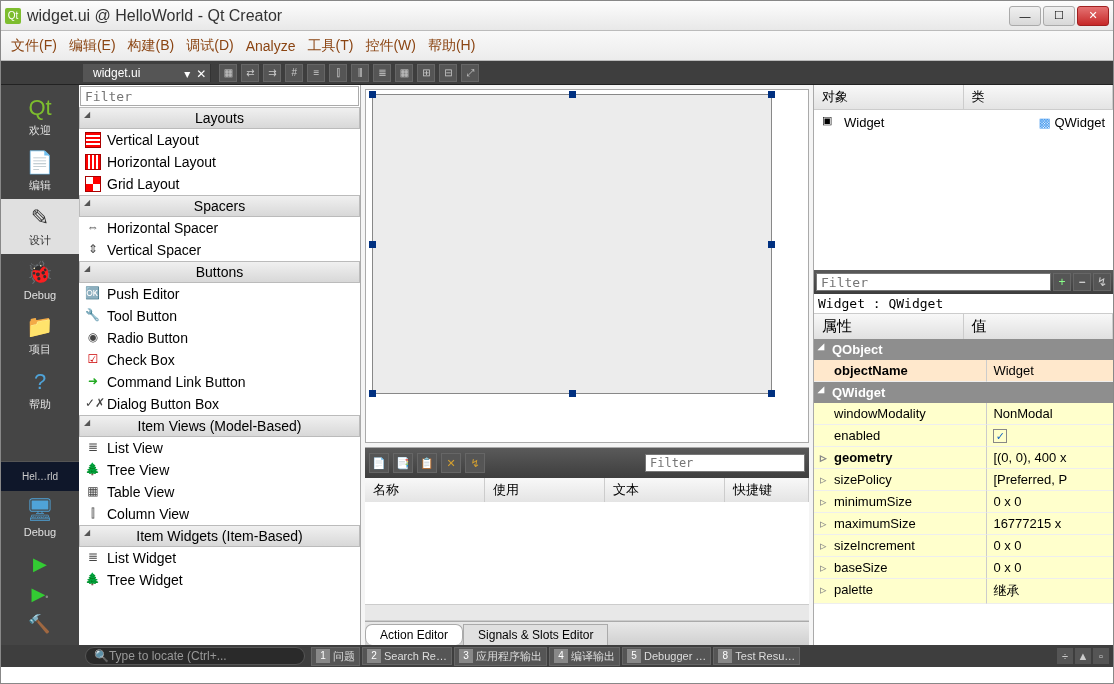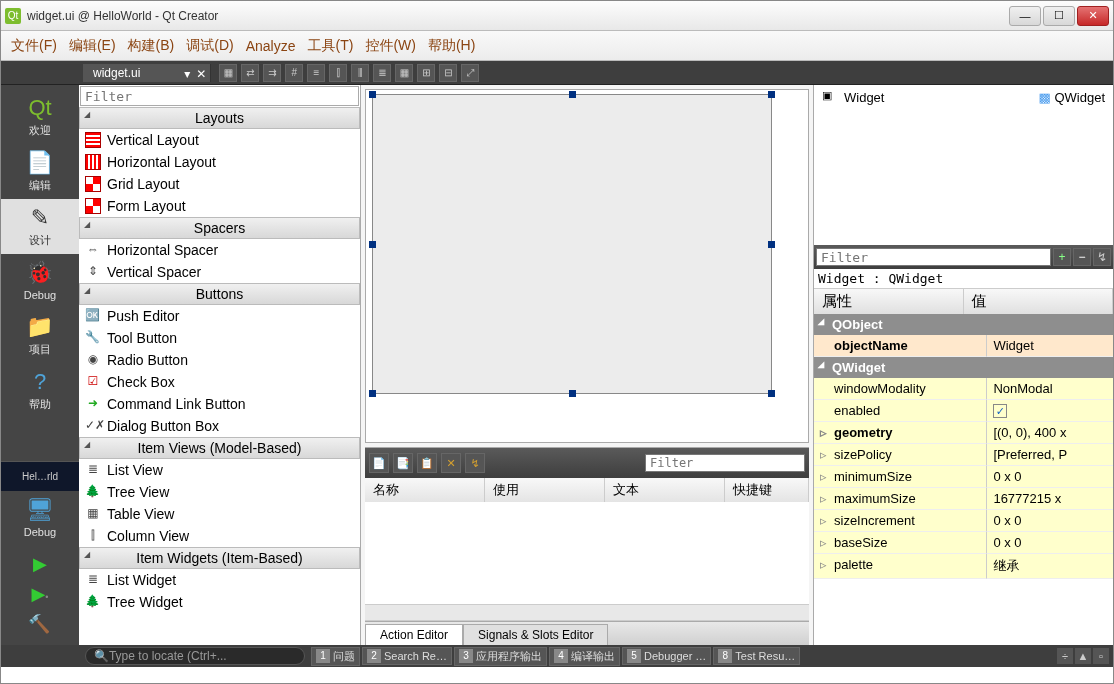--- a/index.html
+++ b/index.html
@@ -1,21 +1,21 @@
 <!DOCTYPE html>
 <html><head>
 <meta charset="utf-8">
 <style>
 * { box-sizing: border-box; margin: 0; padding: 0; font-family: "Microsoft YaHei", Tahoma, sans-serif; }
 body { width: 1114px; height: 684px; background: #f8f8f8; overflow: hidden; position: relative; border: 1px solid #888; }
 
 
 .titlebar { height: 30px; background: linear-gradient(#fdfdfd,#e8e8e8); display: flex; align-items: center; padding: 0 4px; border-bottom: 1px solid #bbb; }
 .titlebar .app-icon { width: 16px; height: 16px; background: #7dbd2e; border-radius: 2px; margin-right: 6px; color:#fff; font-size:10px; text-align:center; line-height:16px; }
-.titlebar .title { font-size: 12px; color: #333; flex: 1; }
+.titlebar .title { font-size: 16px; color: #333; flex: 1; }
 .winbtns { display: flex; gap: 2px; }
 .winbtn { width: 32px; height: 20px; background: linear-gradient(#f0f0f0,#d8d8d8); border: 1px solid #aaa; border-radius: 3px; display:flex; align-items:center; justify-content:center; font-size:11px; }
 .winbtn.close { background: linear-gradient(#e57373,#c62828); color:#fff; border-color:#a02020; }
 
 
 .menubar { height: 30px; background: linear-gradient(#f9f9f9,#ececec); display:flex; align-items:center; padding: 0 10px; gap: 12px; border-bottom:1px solid #bbb; font-size:14px; color:#8b4513; }
 .menubar span { cursor: pointer; }
 
 
 .tabbar { height: 24px; background: #3e3e3e; display:flex; align-items:center; padding-left: 82px; color:#ddd; font-size:11px; border-bottom:1px solid #222; }
@@ -53,21 +53,21 @@
 .canvas { position:absolute; left:6px; top:4px; width:400px; height:300px; background-image:radial-gradient(#c0c0c0 0.6px, transparent 0.6px); background-color:#ececec; background-size:8px 8px; border:1px solid #888; }
 .handle { width:7px; height:7px; background:#003080; position:absolute; }
 .action-panel { height:198px; background:#fff; border-top:1px solid #aaa; margin:0 4px 0 4px; display:flex; flex-direction:column; }
 .ap-toolbar { height:30px; background:linear-gradient(#5a5a5a,#3e3e3e); display:flex; align-items:center; padding:0 4px; gap:4px; }
 .ap-toolbar .apbtn { width:20px; height:20px; background:#555; border:1px solid #666; font-size:11px; text-align:center; line-height:18px; color:#d4a030; }
 .ap-toolbar .apfilter { margin-left:auto; height:18px; width:160px; border:1px solid #777; font-size:12px; padding:0 4px; font-family:monospace; }
 .ap-headers { display:flex; background:linear-gradient(#f8f8f8,#e4e4e4); font-size:13px; }
 .ap-headers span { padding:3px 8px; border-right:1px solid #ccc; }
 .ap-tabs { height:24px; background:linear-gradient(#e8e8e8,#d0d0d0); display:flex; font-family:monospace; font-size:12px; border-top:1px solid #aaa; }
 .ap-tab { padding:3px 14px; border:1px solid #aaa; border-bottom:none; background:#e0e0e0; margin-top:2px; cursor:pointer; }
-.ap-tab.active { background:#fff; }
+.ap-tab.active { background:#fff;border-radius:7px; }
 .ap-scroll { flex:1; overflow:auto; border-bottom:1px solid #ccc; display:flex; align-items:flex-end; }
 .ap-sb { height:16px; background:#e8e8e8; border-top:1px solid #ccc; width:100%; }
 
 
 .right { width:300px; background:#fff; display:flex; flex-direction:column; border-left:1px solid #aaa; }
 .obj-header { display:flex; background:linear-gradient(#f8f8f8,#e4e4e4); font-size:13px; border-bottom:1px solid #ccc; }
 .obj-header span { padding:3px 8px; flex:1; border-right:1px solid #ccc; }
 .obj-row { display:flex; padding:4px 8px; font-size:13px; align-items:center; }
 .obj-row .oicon { width:16px; height:16px; margin-right:6px; font-size:11px; }
 .obj-row .ocls { margin-left:auto; }
@@ -181,24 +181,20 @@
           <span>Vertical Layout</span>
         </div>
       <div class="wb-item">
           <span class="wicon ic-hbox"></span>
           <span>Horizontal Layout</span>
         </div>
       <div class="wb-item">
           <span class="wicon ic-grid"></span>
           <span>Grid Layout</span>
         </div>
-      <div class="wb-item">
-          <span class="wicon ic-grid"></span>
-          <span>Form Layout</span>
-        </div>
 
       <div class="wb-cat">Spacers</div>
       <div class="wb-item">
           <span class="wicon">⇔</span>
           <span>Horizontal Spacer</span>
         </div>
       <div class="wb-item">
           <span class="wicon">⇕</span>
           <span>Vertical Spacer</span>
         </div>
@@ -291,20 +287,24 @@
           <div class="ap-sb"></div>
         </div>
       <div class="ap-tabs">
         <div class="ap-tab active">Action Editor</div>
         <div class="ap-tab">Signals &amp; Slots Editor</div>
       </div>
     </div>
   </div>
 
   <div class="right">
+    <div class="obj-header">
+      <span>对象</span>
+      <span>类</span>
+    </div>
     <div class="obj-body">
       <div class="obj-row">
         <span class="oicon">▣</span>
         <span>Widget</span>
         <span class="ocls"><span style="color:#49e;">▩ </span><span>QWidget</span></span>
       </div>
     </div>
 
     <div class="prop-head">
       <input placeholder="Filter" style="">

